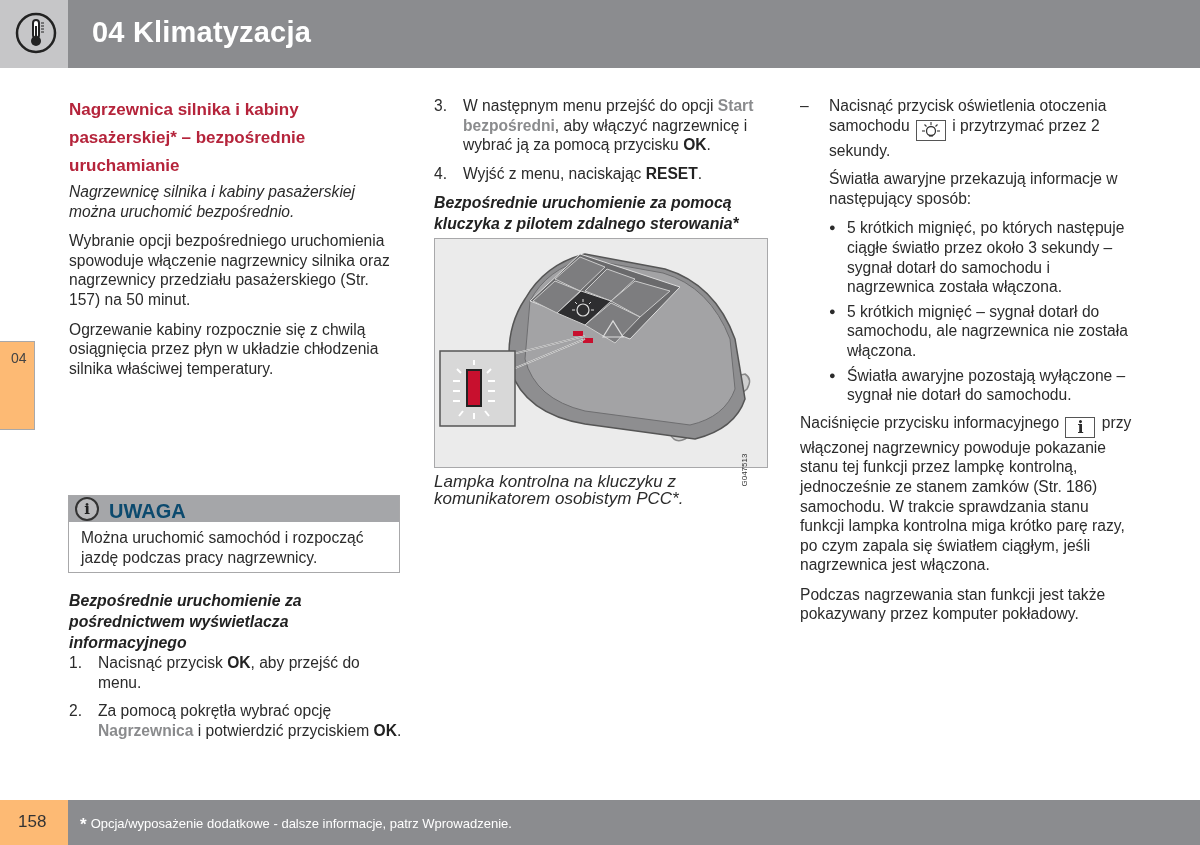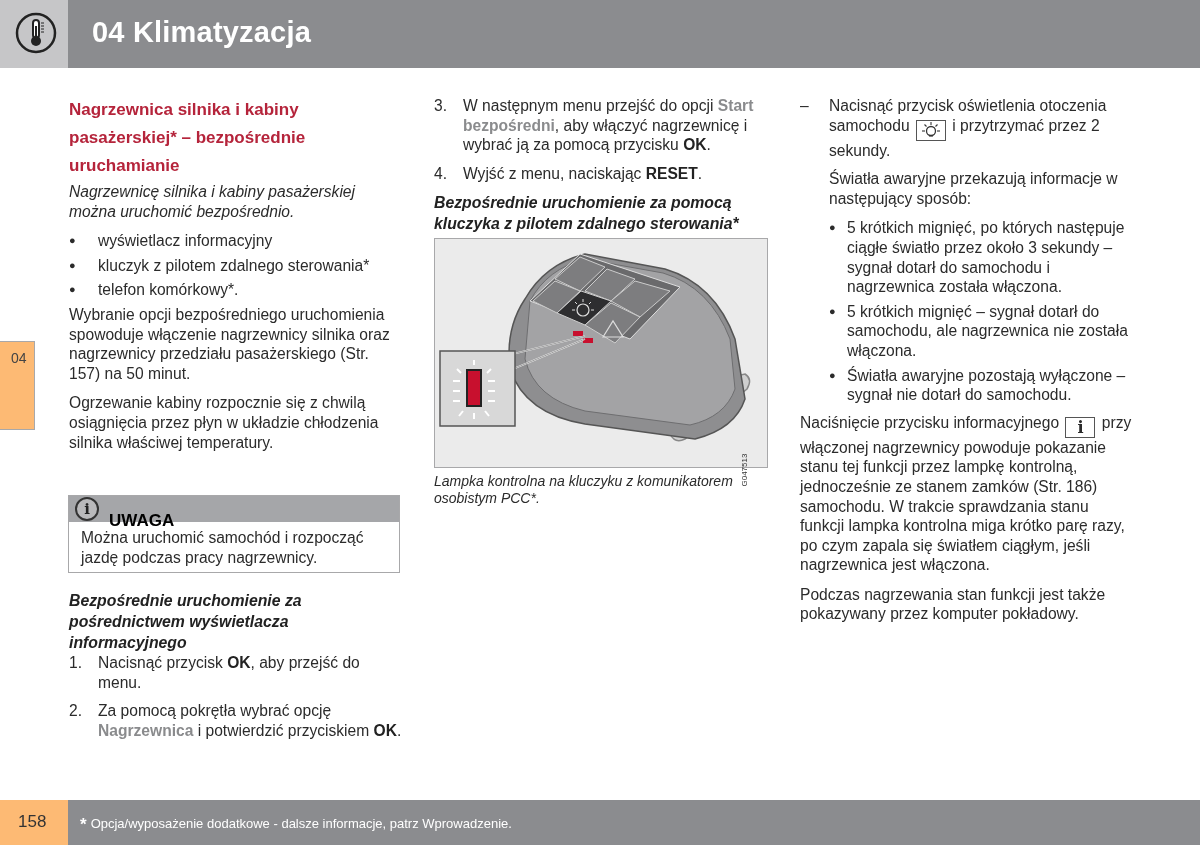--- a/index.html
+++ b/index.html
@@ -30,26 +30,26 @@
 
   .num-list { list-style: none; }
   .num-list li { position: relative; padding-left: 29px; margin-bottom: 9px; }
   .num-list .n { position: absolute; left: 0; top: 0; }
   .menu-opt { color: #8a8b8d; font-weight: bold; }
   b { color: #222; }
 
   .note { position: absolute; left: 68px; top: 495px; width: 332px; height: 78px; border: 1px solid #a8a8aa; }
   .note-head { height: 26px; background: #a5a6a9; position: relative; }
   .note-head .info-circle { position: absolute; left: 6px; top: 1px; width: 24px; height: 24px; border-radius: 50%; background: #b9b9bb; border: 2px solid #333; display:flex; align-items:center; justify-content:center; font-family: "DejaVu Serif", serif; font-weight: bold; font-size: 15px; color:#222; }
-  .note-head .note-title { position: absolute; left: 40px; top: 15px; font-weight: bold; font-size: 17px; color: #000000; }
+  .note-head .note-title { position: absolute; left: 40px; top: 4px; font-weight: bold; font-size: 20px; color: #0c4a6e; }
   .note-body { padding: 6px 12px; font-size: 15.6px; line-height: 19.6px; }
 
   .figure { position: relative; width: 334px; height: 230px; border: 1px solid #a8a8aa; background: #ebebeb; margin-top: 4px; }
   .figure svg { position: absolute; left: 0; top: 0; }
-  .fig-caption { font-style: italic; font-size: 14px; line-height: 17px; margin-top: 5px; }
+  .fig-caption { font-style: italic; font-size: 17px; line-height: 17px; margin-top: 5px; }
   .fig-code { position: absolute; right: 12px; bottom: 14px; font-size: 8px; color: #333; transform: rotate(-90deg); transform-origin: right bottom; }
 
   .dash-item { position: relative; padding-left: 29px; }
   .dash-item .dash { position: absolute; left: 0; top: 0; }
   .inline-box { display: inline-block; width: 30px; height: 21px; border: 1px solid #555; vertical-align: -5px; text-align: center; line-height: 19px; font-size: 16px; margin: 0 2px; }
   .inline-box.info { font-family: "DejaVu Serif", serif; font-weight: bold; }
   .sub-bullets { list-style: none; margin-left: 29px; }
   .sub-bullets li { position: relative; padding-left: 18px; margin-bottom: 5px; }
   .sub-bullets li::before { content: "\25CF"; position: absolute; left: 0; top: 0; font-size: 11px; }
 
@@ -77,25 +77,20 @@
 <div class="header-bar"></div>
 <div class="header-title">04 Klimatyzacja</div>
 
 <div class="side-tab">
   <span>04</span>
 </div>
 
 <div class="col col1">
   <div class="red-title">Nagrzewnica silnika i kabiny pasażerskiej* – bezpośrednie uruchamianie</div>
   <p class="intro">Nagrzewnicę silnika i kabiny pasażerskiej można uruchomić bezpośrednio.</p>
-  <ul class="bullets">
-    <li>wyświetlacz informacyjny</li>
-    <li>kluczyk z pilotem zdalnego sterowania*</li>
-    <li>telefon komórkowy*.</li>
-  </ul>
   <p>Wybranie opcji bezpośredniego uruchomienia spowoduje włączenie nagrzewnicy silnika oraz nagrzewnicy przedziału pasażerskiego (Str. 157) na 50 minut.</p>
   <p>Ogrzewanie kabiny rozpocznie się z chwilą osiągnięcia przez płyn w układzie chłodzenia silnika właściwej temperatury.</p>
 </div>
 
 <div class="note">
   <div class="note-head">
     <div class="info-circle">i</div>
     <div class="note-title">UWAGA</div>
   </div>
   <div class="note-body">Można uruchomić samochód i rozpocząć jazdę podczas pracy nagrzewnicy.</div>

